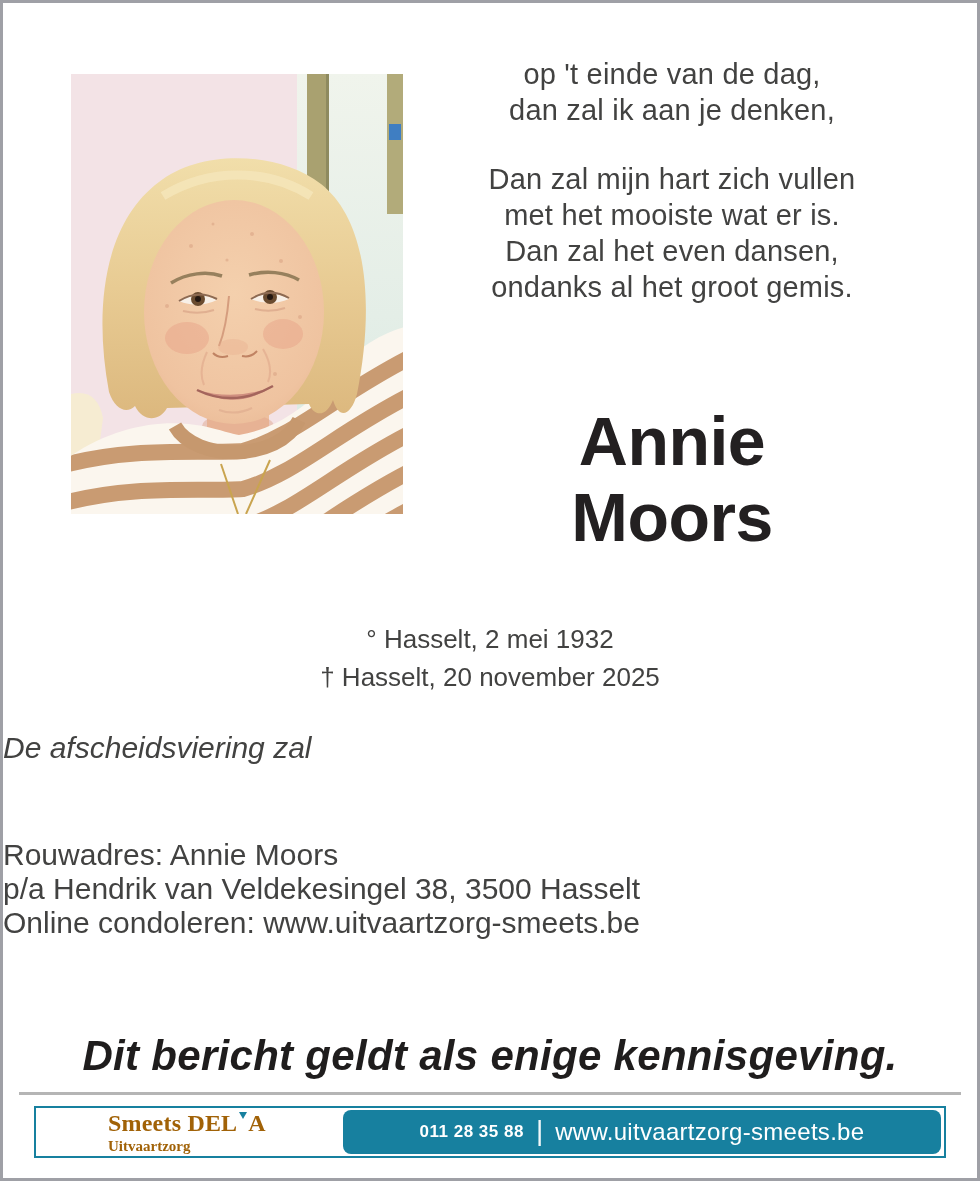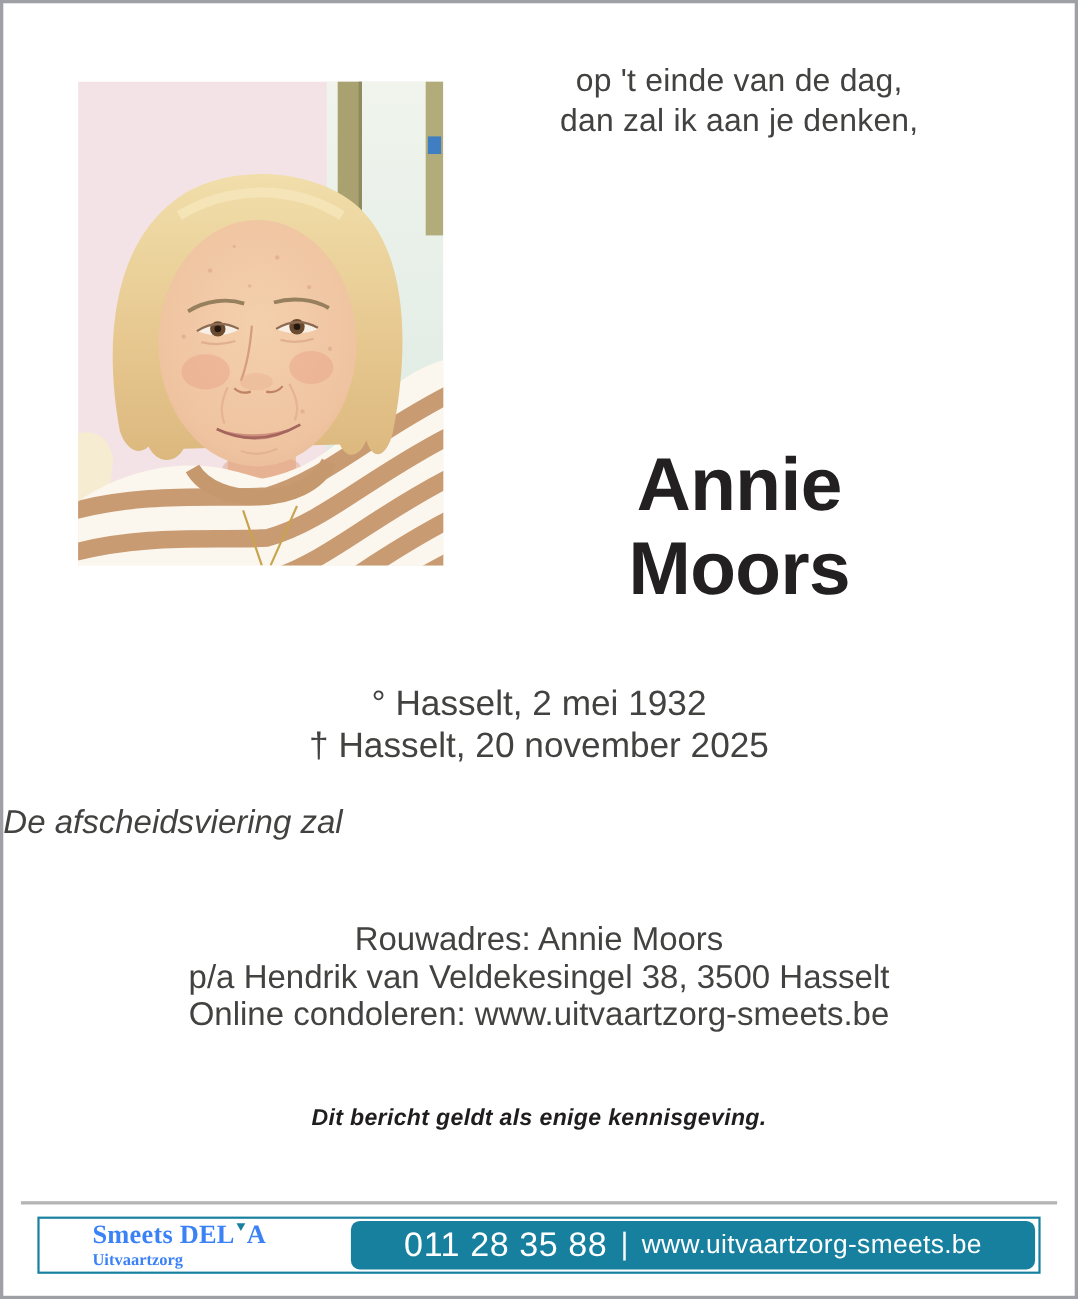--- a/index.html
+++ b/index.html
@@ -12,45 +12,45 @@
   .photo svg { display:block; width:100%; height:100%; }
 
   .poem { position:absolute; left:392px; right:28px; top:53px; text-align:center;
           font-size:29px; line-height:36px; color:#424241; letter-spacing:0.2px; }
   .stanza + .stanza { margin-top:33px; }
 
   .name { position:absolute; left:392px; right:28px; top:400px; text-align:center;
           font-size:68px; line-height:76px; font-weight:bold; color:#232021; letter-spacing:-0.5px; }
 
   .dates    { position:absolute; left:0; right:0; top:617px; text-align:center;
-              font-size:32px; line-height:38px; color:#424241; }
+              font-size:26px; line-height:38px; color:#424241; }
   .ceremony { position:absolute; left:0; right:0; top:726px; text-align:left;
               font-size:30px; line-height:38px; font-style:italic; color:#424241; }
-  .address  { position:absolute; left:0; right:0; top:835px; text-align:center;
+  .address  { position:absolute; left:0; right:0; top:835px; text-align:left;
               font-size:30px; line-height:34px; color:#424241; }
-  .notice   { position:absolute; left:0; right:0; top:1002px; text-align:center;
-              font-size:21px; font-weight:bold; font-style:italic; color:#1f1d1d; letter-spacing:0.3px; }
+  .notice   { position:absolute; left:0; right:0; top:1029px; text-align:center;
+              font-size:42px; font-weight:bold; font-style:italic; color:#1f1d1d; letter-spacing:0.3px; }
 
   .divider { position:absolute; left:16px; right:16px; top:1089px; height:3px; background:#b5b5b5; }
 
   .footer-box { position:absolute; left:31px; right:31px; top:1103px; height:52px;
                 box-sizing:border-box; border:2px solid #17809f; background:#ffffff;
                 display:flex; align-items:center; }
-  .brand { flex:0 0 auto; width:225px; padding-left:48px; color:#3b82f6;
+  .brand { flex:0 0 auto; width:225px; padding-left:72px; color:#a16207;
            font-family:"Liberation Serif", serif; }
   .brand-name { font-size:24px; font-weight:bold; line-height:24px; white-space:nowrap; letter-spacing:0.2px; }
   .tri { display:inline-block; width:0; height:0;
          border-left:4px solid transparent; border-right:4px solid transparent;
          border-top:7px solid #17809f; vertical-align:top; margin:1px 1px 0 2px; }
   .brand-sub { font-size:15px; font-weight:bold; margin-top:4px; line-height:15px; }
 
   .banner { flex:1 1 auto; margin-left:10px; margin-right:3px; height:44px;
             background:#17809f; border-radius:8px; color:#ffffff;
             display:flex; align-items:center; justify-content:center; gap:12px; }
-  .banner .phone { font-size:31px; font-weight:normal; letter-spacing:0.5px; }
+  .banner .phone { font-size:17px; font-weight:bold; letter-spacing:0.5px; }
   .banner .sep   { font-size:28px; font-weight:normal; opacity:0.95; position:relative; top:-1px; }
   .banner .site  { font-size:24px; letter-spacing:0.3px; }
 </style>
 </head>
 <body>
 
 <div class="card">
 
   <div class="photo">
     <svg viewBox="0 0 332 440" preserveAspectRatio="none">
@@ -139,20 +139,26 @@
           <circle cx="204" cy="300" r="2"></circle>
       </g>
     </svg>
   </div>
 
   <div class="poem">
     <div class="stanza">
       <div>op 't einde van de dag,</div>
       <div>dan zal ik aan je denken,</div>
     </div>
+    <div class="stanza">
+      <div>Dan zal mijn hart zich vullen</div>
+      <div>met het mooiste wat er is.</div>
+      <div>Dan zal het even dansen,</div>
+      <div>ondanks al het groot gemis.</div>
+    </div>
   </div>
 
   <div class="name">
     <div>Annie</div>
     <div>Moors</div>
   </div>
 
   <div class="dates">
     <div>° Hasselt, 2 mei 1932</div>
     <div>† Hasselt, 20 november 2025</div>

